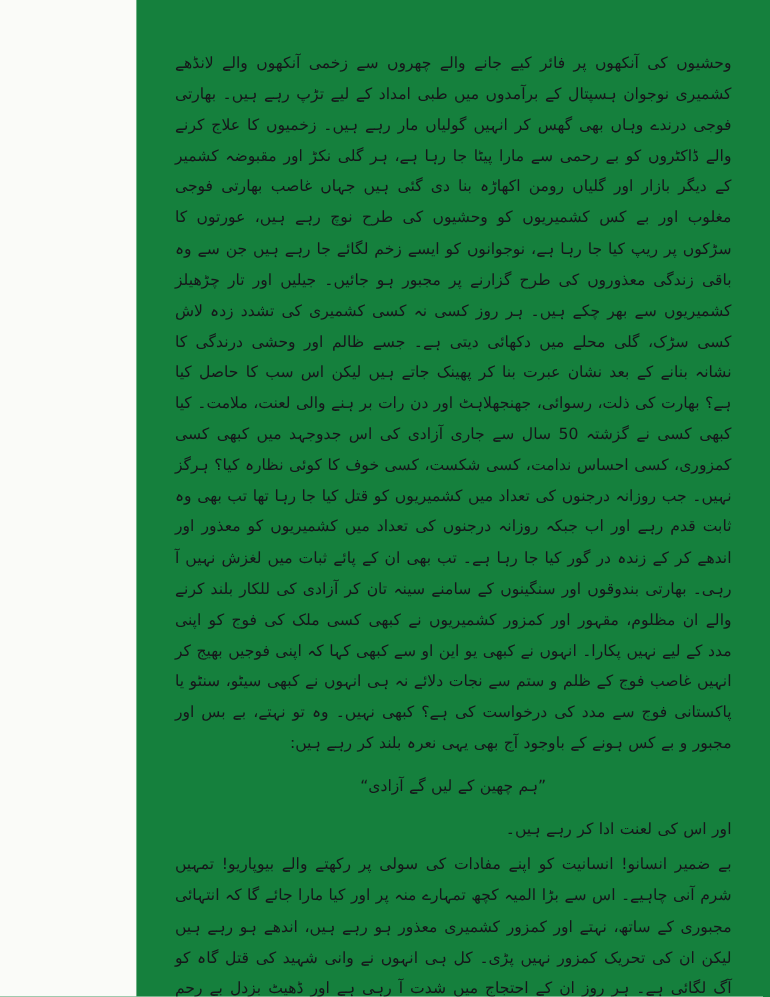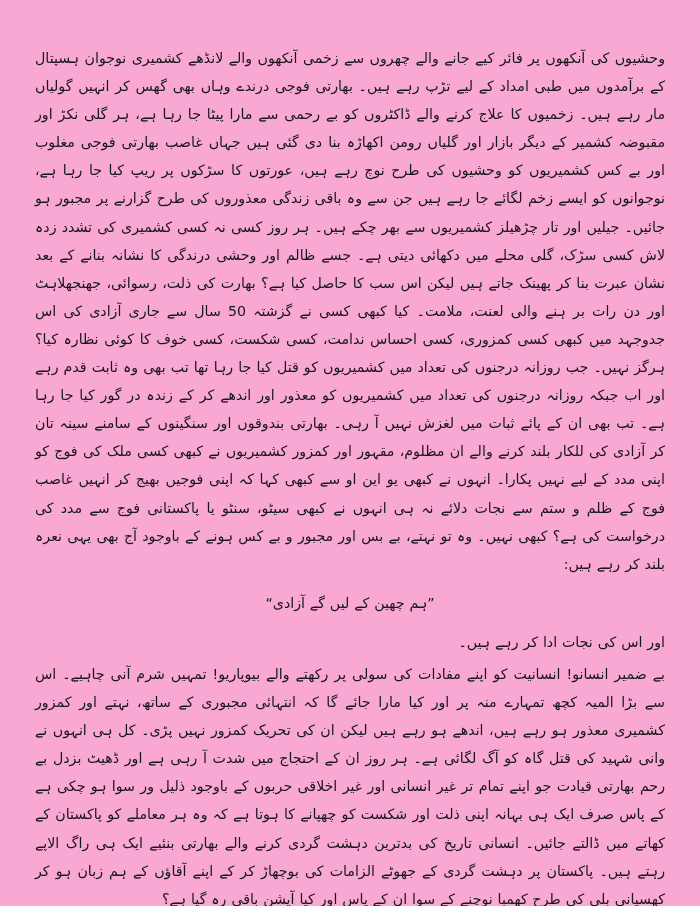--- a/index.html
+++ b/index.html
@@ -9,23 +9,23 @@
   }
   body {
     width: 700px;
     height: 906px;
     background: #fafbf8;
     font-family: "DejaVu Sans", sans-serif;
     overflow: hidden;
   }
   .page {
     box-sizing: border-box;
-    width: 700px;
+    width: 576px;
     height: 906px;
-    background: #f9a8d4;
+    background: #15803d;
     padding: 44px 35px 0 35px;
     position: relative;
   }
   .article {
     direction: rtl;
     text-align: justify;
     text-align-last: right;
     color: #16161a;
     font-family: "DejaVu Sans", sans-serif;
     font-size: 14.2px;
@@ -67,20 +67,20 @@
   <div class="article">
 
     <p class="para">وحشیوں کی آنکھوں پر فائر کیے جانے والے چھروں سے زخمی آنکھوں والے لانڈھے کشمیری نوجوان ہسپتال کے برآمدوں میں طبی امداد کے لیے تڑپ رہے ہیں۔ بھارتی فوجی درندے وہاں بھی گھس کر انہیں گولیاں مار رہے ہیں۔ زخمیوں کا علاج کرنے والے ڈاکٹروں کو بے رحمی سے مارا پیٹا جا رہا ہے، ہر گلی نکڑ اور مقبوضہ کشمیر کے دیگر بازار اور گلیاں رومن اکھاڑہ بنا دی گئی ہیں جہاں غاصب بھارتی فوجی مغلوب اور بے کس کشمیریوں کو وحشیوں کی طرح نوچ رہے ہیں، عورتوں کا سڑکوں پر ریپ کیا جا رہا ہے، نوجوانوں کو ایسے زخم لگائے جا رہے ہیں جن سے وہ باقی زندگی معذوروں کی طرح گزارنے پر مجبور ہو جائیں۔ جیلیں اور تار چڑھیلز کشمیریوں سے بھر چکے ہیں۔ ہر روز کسی نہ کسی کشمیری کی تشدد زدہ لاش کسی سڑک، گلی محلے میں دکھائی دیتی ہے۔ جسے ظالم اور وحشی درندگی کا نشانہ بنانے کے بعد نشان عبرت بنا کر پھینک جاتے ہیں لیکن اس سب کا حاصل کیا ہے؟ بھارت کی ذلت، رسوائی، جھنجھلاہٹ اور دن رات بر ہنے والی لعنت، ملامت۔ کیا کبھی کسی نے گزشتہ 50 سال سے جاری آزادی کی اس جدوجہد میں کبھی کسی کمزوری، کسی احساس ندامت، کسی شکست، کسی خوف کا کوئی نظارہ کیا؟ ہرگز نہیں۔ جب روزانہ درجنوں کی تعداد میں کشمیریوں کو قتل کیا جا رہا تھا تب بھی وہ ثابت قدم رہے اور اب جبکہ روزانہ درجنوں کی تعداد میں کشمیریوں کو معذور اور اندھے کر کے زندہ در گور کیا جا رہا ہے۔ تب بھی ان کے پائے ثبات میں لغزش نہیں آ رہی۔ بھارتی بندوقوں اور سنگینوں کے سامنے سینہ تان کر آزادی کی للکار بلند کرنے والے ان مظلوم، مقہور اور کمزور کشمیریوں نے کبھی کسی ملک کی فوج کو اپنی مدد کے لیے نہیں پکارا۔ انہوں نے کبھی یو این او سے کبھی کہا کہ اپنی فوجیں بھیج کر انہیں غاصب فوج کے ظلم و ستم سے نجات دلائے نہ ہی انہوں نے کبھی سیٹو، سنٹو یا پاکستانی فوج سے مدد کی درخواست کی ہے؟ کبھی نہیں۔ وہ تو نہتے، بے بس اور مجبور و بے کس ہونے کے باوجود آج بھی یہی نعرہ بلند کر رہے ہیں:</p>
 
     <div class="spacer-sm"></div>
 
     <p class="quote-line">”ہم چھین کے لیں گے آزادی“</p>
 
     <div class="spacer-sm"></div>
 
-    <p class="para para-short">اور اس کی نجات ادا کر رہے ہیں۔</p>
+    <p class="para para-short">اور اس کی لعنت ادا کر رہے ہیں۔</p>
 
     <div class="spacer-xs"></div>
 
     <p class="para">بے ضمیر انسانو! انسانیت کو اپنے مفادات کی سولی پر رکھتے والے بیوپاریو! تمہیں شرم آنی چاہیے۔ اس سے بڑا المیہ کچھ تمہارے منہ پر اور کیا مارا جائے گا کہ انتہائی مجبوری کے ساتھ، نہتے اور کمزور کشمیری معذور ہو رہے ہیں، اندھے ہو رہے ہیں لیکن ان کی تحریک کمزور نہیں پڑی۔ کل ہی انہوں نے وانی شہید کی قتل گاہ کو آگ لگائی ہے۔ ہر روز ان کے احتجاج میں شدت آ رہی ہے اور ڈھیٹ بزدل بے رحم بھارتی قیادت جو اپنے تمام تر غیر انسانی اور غیر اخلاقی حربوں کے باوجود ذلیل ور سوا ہو چکی ہے کے پاس صرف ایک ہی بہانہ اپنی ذلت اور شکست کو چھپانے کا ہوتا ہے کہ وہ ہر معاملے کو پاکستان کے کھاتے میں ڈالتے جائیں۔ انسانی تاریخ کی بدترین دہشت گردی کرنے والے بھارتی بنئیے ایک ہی راگ الاپے رہتے ہیں۔ پاکستان پر دہشت گردی کے جھوٹے الزامات کی بوچھاڑ کر کے اپنے آقاؤں کے ہم زبان ہو کر کھسیانی بلی کی طرح کھمبا نوچنے کے سوا ان کے پاس اور کیا آپشن باقی رہ گیا ہے؟</p>
 
   </div>
 </div>
 
 </body></html>

